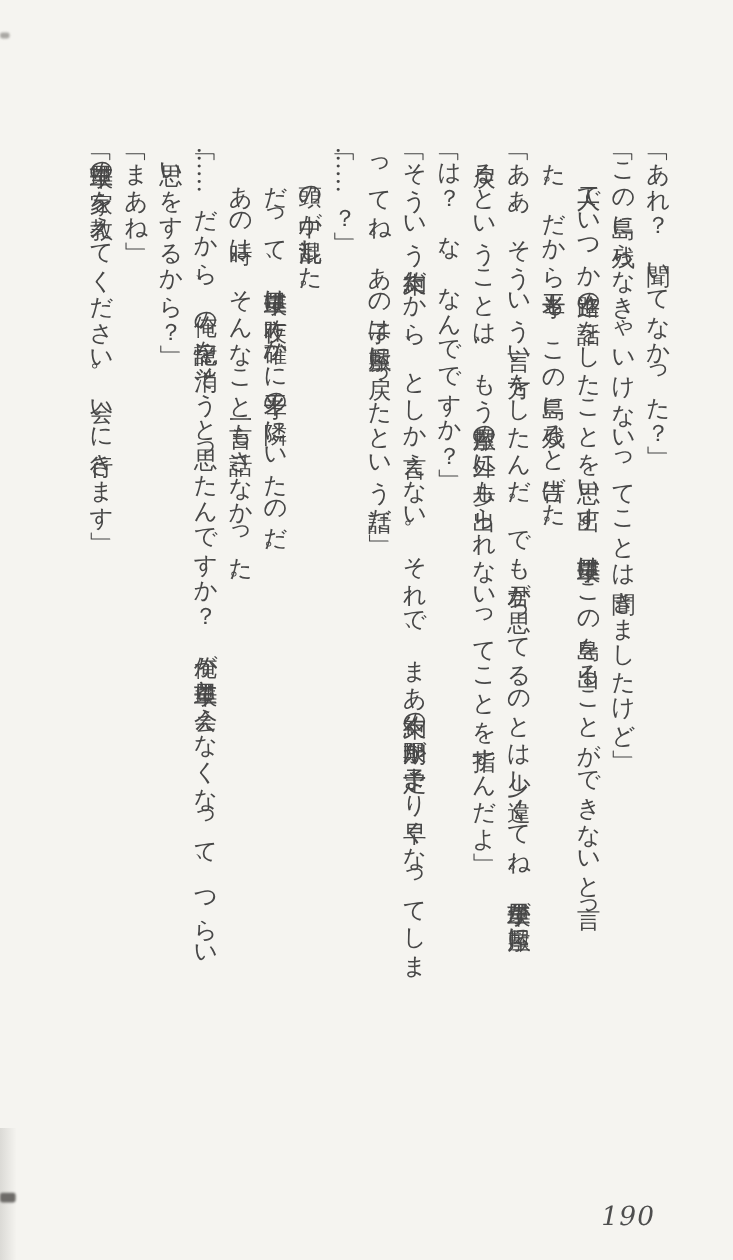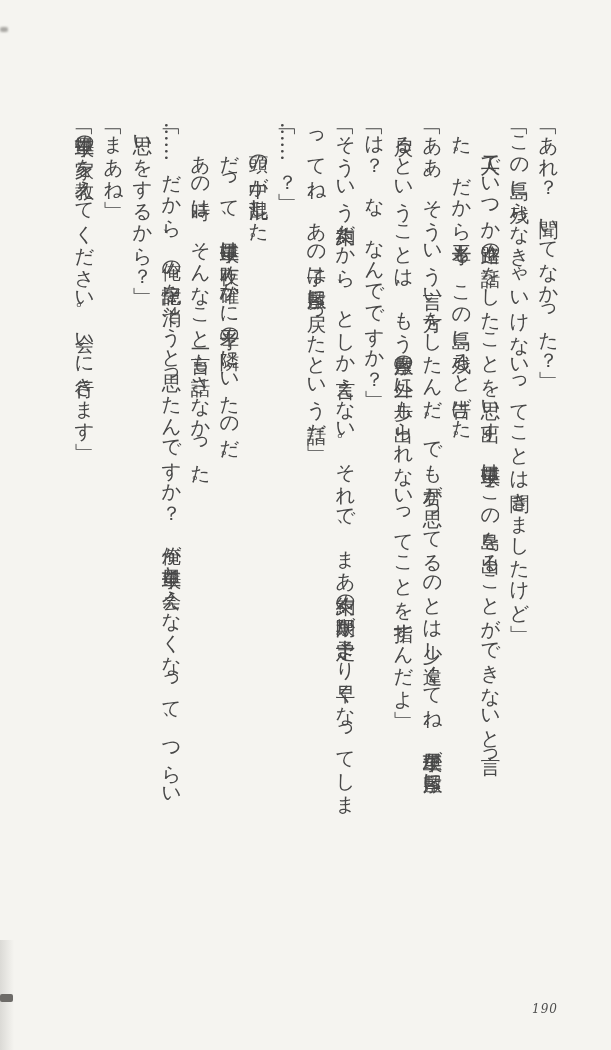--- a/index.html
+++ b/index.html
@@ -59,24 +59,24 @@
     color: #474747;
   }
   .text-block p.line {
     margin: 0;
     padding: 0;
     line-height: 29px;   
     height: 100%;
   }
   .page-number {
     position: absolute;
-    left: 532px;
+    left: 501px;
     top: 1002px;
     font-style: italic;
-    font-size: 12px;
+    font-size: 22px;
     letter-spacing: 1px;
     color: #4e4e4e;
   }
 </style>
 </head>
 <body>
 
 <div class="page">
 
   <main class="text-block">

